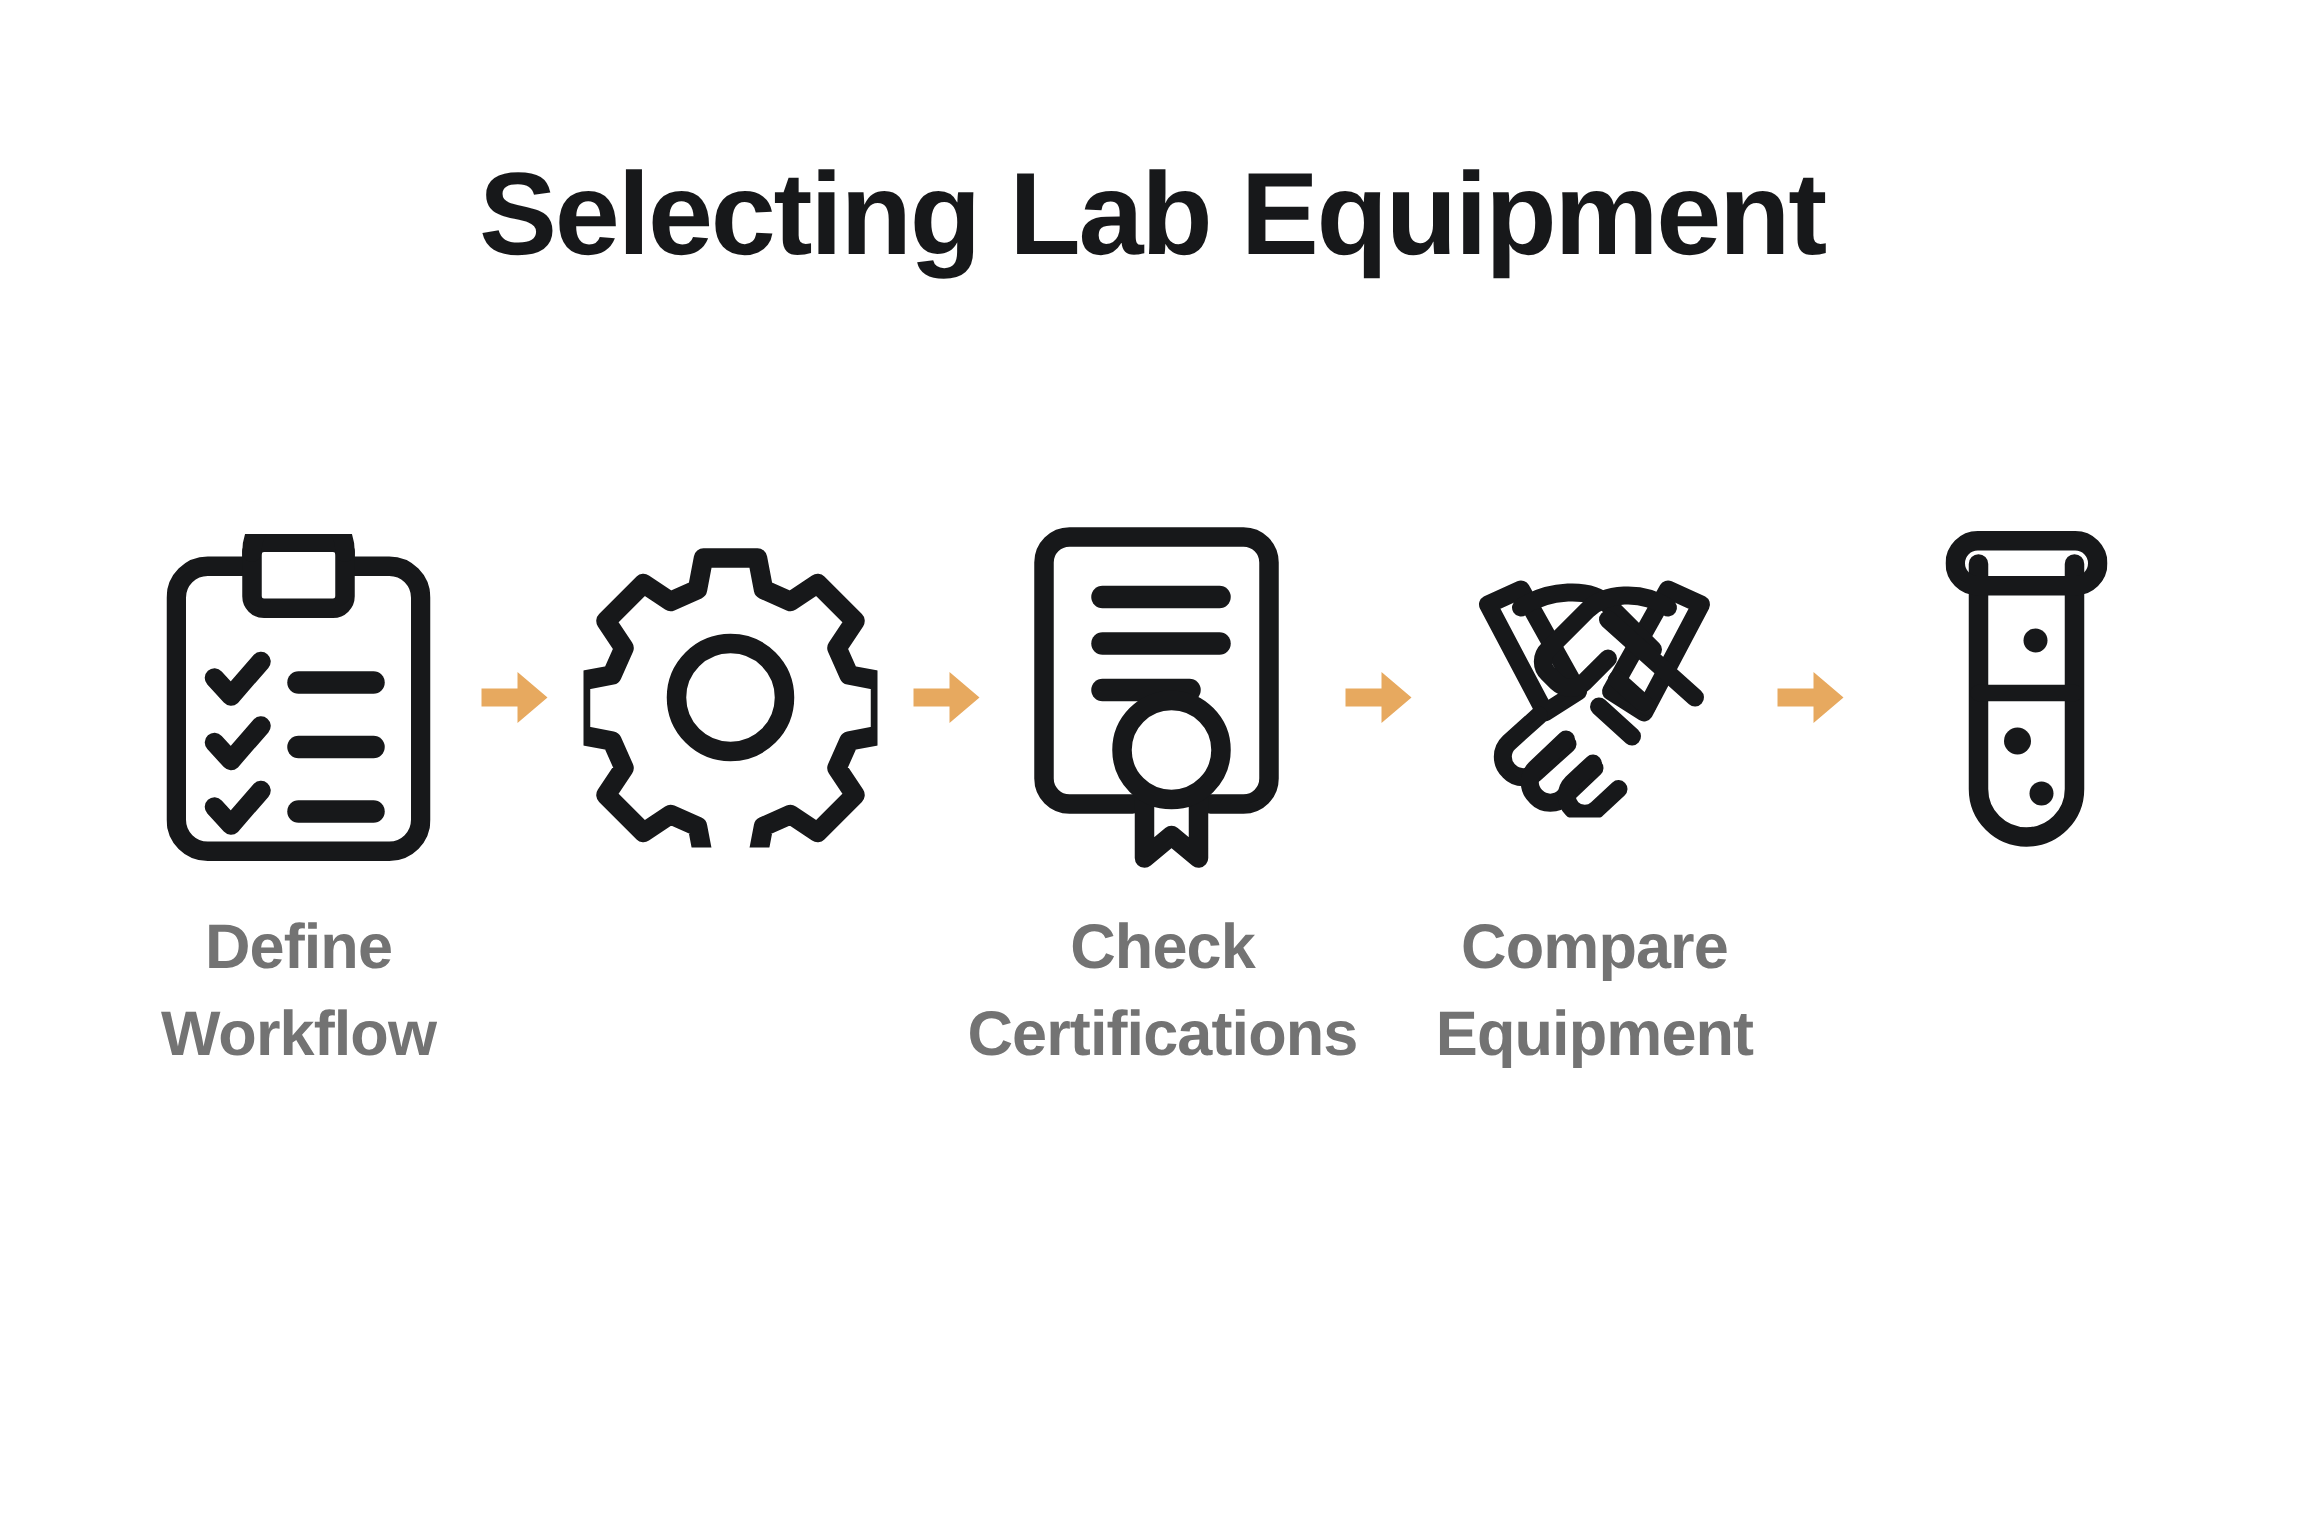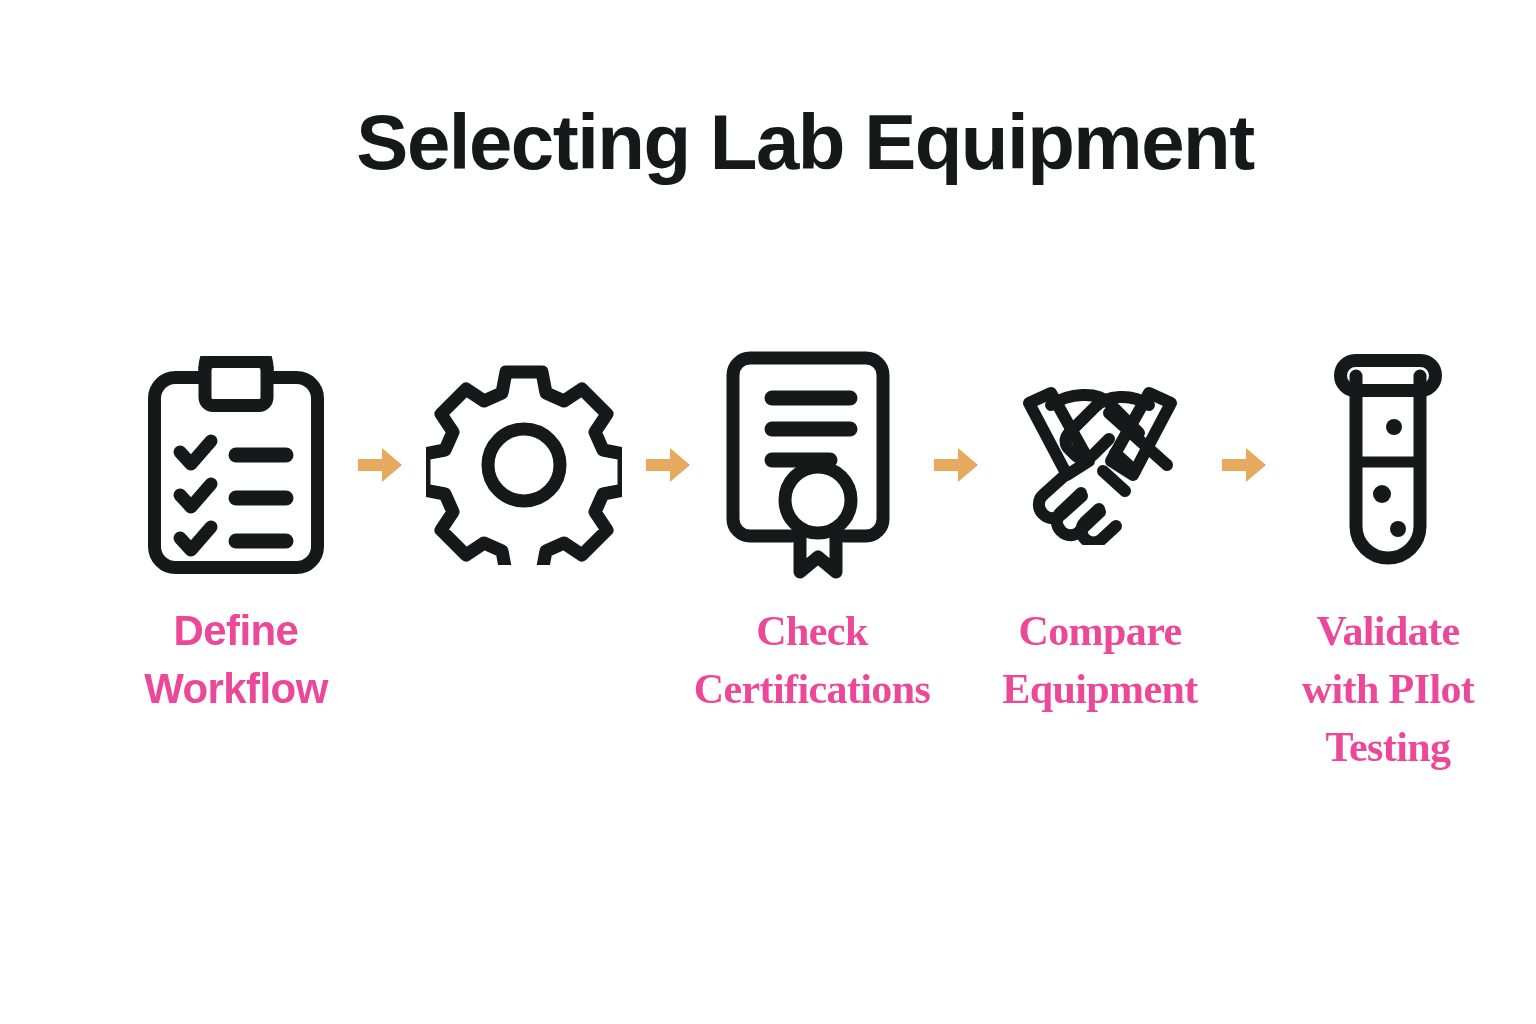--- a/index.html
+++ b/index.html
@@ -13,21 +13,20 @@
     height: 1024px;
     overflow: hidden;
     font-family: "Liberation Sans", sans-serif;
     color: #17181a;
   }
   #infographic {
     position: relative;
     width: 1410px;
     height: 1024px;
     background: #ffffff;
-    margin-left: 37px;
   }
 
   
   #title {
     position: absolute;
     left: 0;
     top: 96px;
     width: 1536px;
     text-align: center;
     font-size: 78px;
@@ -65,28 +64,27 @@
   .step-icon svg {
     display: block;
   }
   .step-label {
     margin-top: 12px;
     text-align: center;
     font-size: 42px;
     line-height: 58px;
     font-weight: bold;
     letter-spacing: -0.6px;
-    color: #ec4899;
+    color: #737373;
     white-space: pre-line;
   }
   .step-label.wide {
     width: 320px;
     margin-left: -51px;
     margin-right: -51px;
-    font-family: Liberation Serif, serif;
   }
 
   
   .arrow {
     flex: 0 0 auto;
     width: 62px;
     height: 250px;
     display: flex;
     align-items: center;
     justify-content: center;
@@ -204,19 +202,16 @@
       <div class="step-icon">
         <svg width="108" height="222" viewBox="0 0 108 222" fill="none" stroke="#17181a" stroke-width="13" stroke-linecap="round" stroke-linejoin="round">
           <path d="M22 22 V172 a32 32 0 0 0 64 0 V22"></path>
           <rect x="6.5" y="6.5" width="95" height="30" rx="15"></rect>
           <path d="M22 108 h64" stroke-width="11"></path>
           <circle cx="60" cy="73" r="8" fill="#17181a" stroke="none"></circle>
           <circle cx="48" cy="140" r="9" fill="#17181a" stroke="none"></circle>
           <circle cx="64" cy="175" r="8" fill="#17181a" stroke="none"></circle>
         </svg>
       </div>
-      <div class="step-label wide">Validate
-with PIlot
-Testing</div>
     </div>
 
   </div>
 </div>
 
 </body></html>

